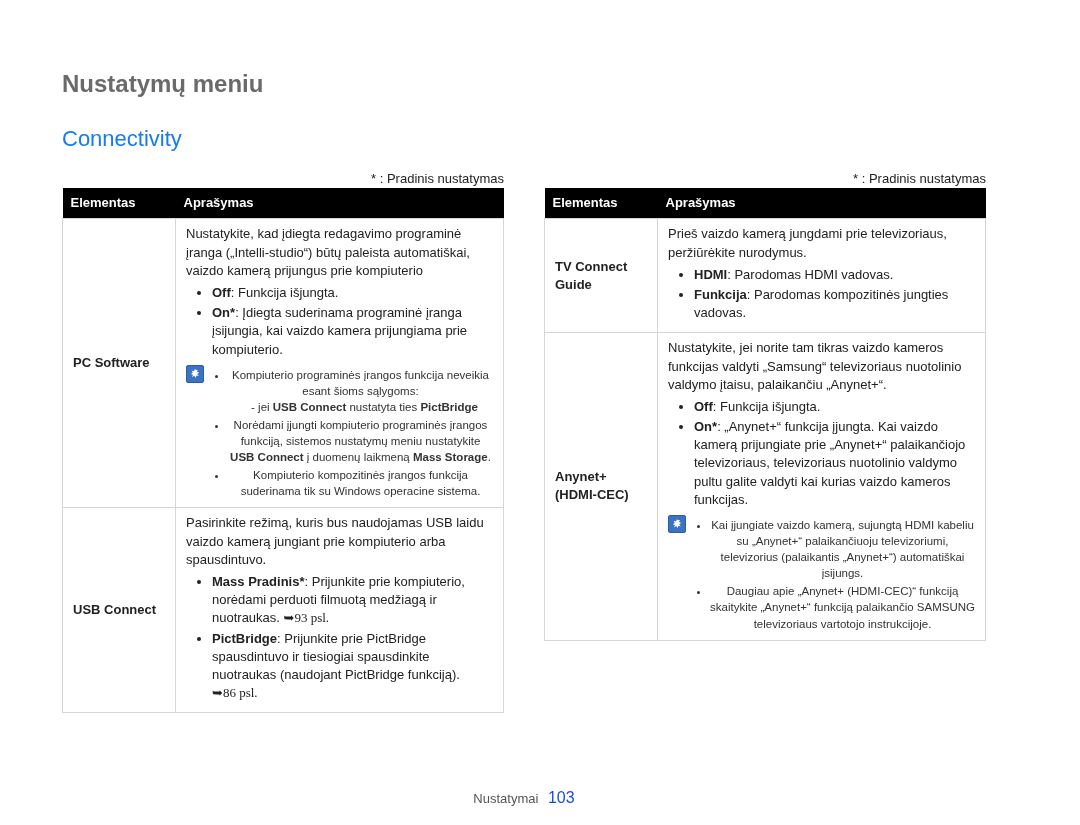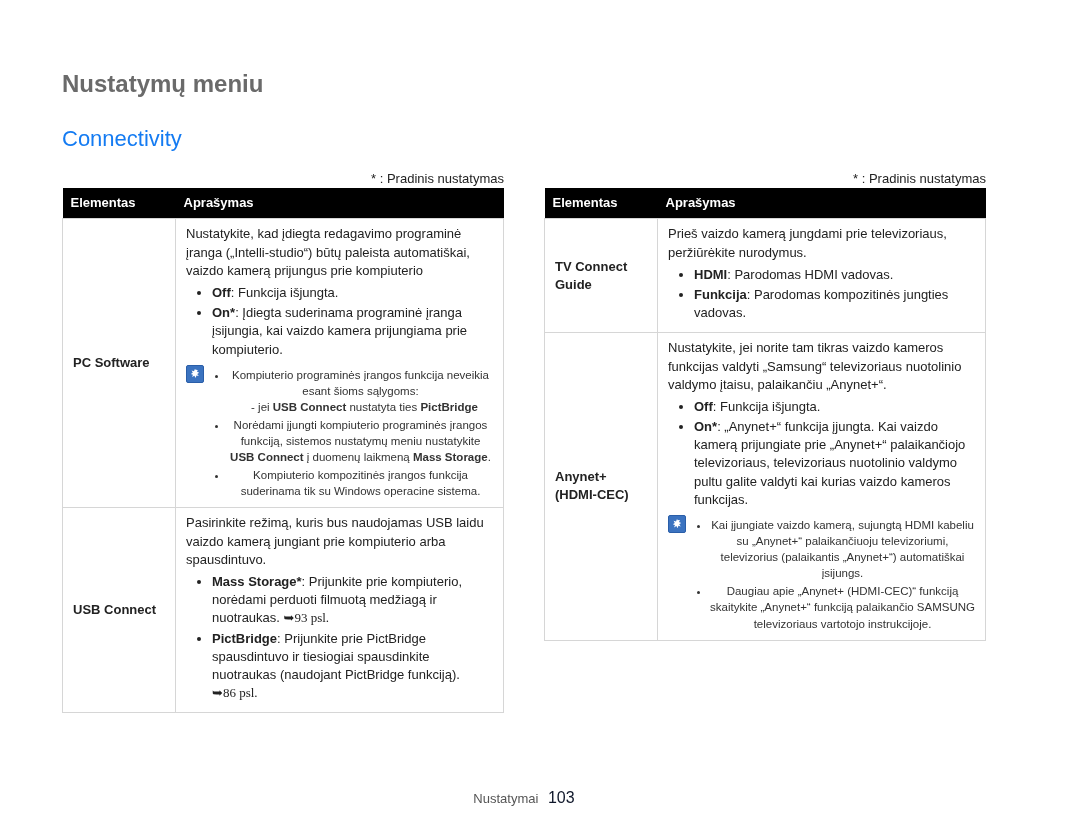--- a/index.html
+++ b/index.html
@@ -120,21 +120,21 @@
     position: absolute;
     bottom: 18px;
     left: 0;
     width: 100%;
     text-align: center;
     font-size: 13px;
     color: #555;
   }
   .footer .num {
     font-size: 16px;
-    color: #0f172a;
+    color: #1d4ed8;
     margin-left: 6px;
   }
   b { font-weight: bold; }
 </style>
 </head>
 <body>
 
 <div class="page">
   <div class="page-title">Nustatymų meniu</div>
   <div class="section-title">Connectivity</div>
@@ -183,21 +183,21 @@
                 </div>
               </div>
             </td>
           </tr>
           <tr>
             <td class="elem">USB Connect</td>
             <td>
               <span>Pasirinkite režimą, kuris bus naudojamas USB laidu vaizdo kamerą jungiant prie kompiuterio arba spausdintuvo.</span>
               <ul class="ul-plain">
                 <li>
-                  <b>Mass Storage*</b><span>: Prijunkite prie kompiuterio, norėdami perduoti filmuotą medžiagą ir nuotraukas. </span><span class="arrow">➥93 psl.</span>
+                  <b>Mass Pradinis*</b><span>: Prijunkite prie kompiuterio, norėdami perduoti filmuotą medžiagą ir nuotraukas. </span><span class="arrow">➥93 psl.</span>
                 </li>
                 <li>
                   <b>PictBridge</b><span>: Prijunkite prie PictBridge spausdintuvo ir tiesiogiai spausdinkite nuotraukas (naudojant PictBridge funkciją). </span><br><span class="arrow">➥86 psl.</span>
                 </li>
               </ul>
             </td>
           </tr>
         </tbody>
       </table>
     </div>

